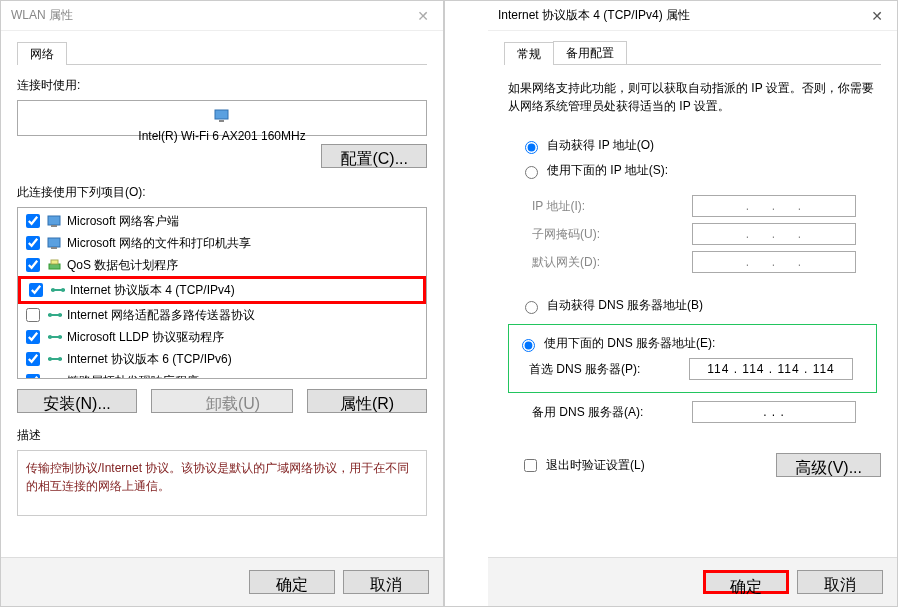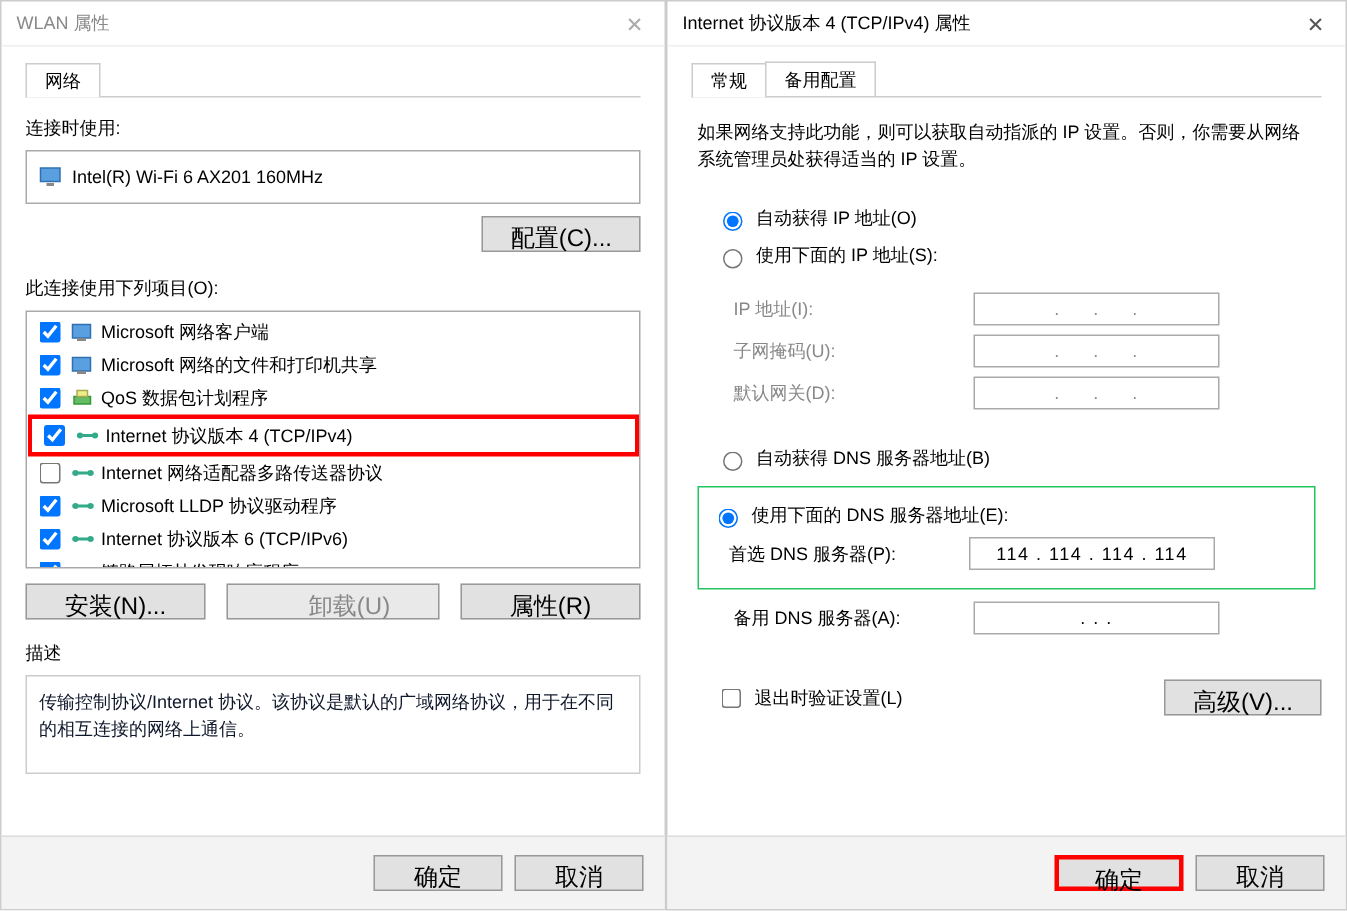--- a/index.html
+++ b/index.html
@@ -15,21 +15,21 @@
     overflow: hidden;
   }
   .container { display: flex; width: 898px; height: 607px; }
   .dialog {
     border: 1px solid #ccc;
     background: #fff;
     display: flex;
     flex-direction: column;
   }
   .wlan-dialog { width: 444px; height: 607px; }
-  .tcpip-dialog { width: 454px; height: 607px; }
+  .tcpip-dialog { width: 454px; height: 607px; padding-left: 43px; }
 
   .titlebar {
     height: 30px;
     display: flex;
     align-items: center;
     justify-content: space-between;
     padding: 0 6px 0 10px;
     border-bottom: 1px solid #eee;
     color: #000;
     font-size: 12px;
@@ -64,20 +64,21 @@
   }
 
   .label { margin: 12px 0 6px 0; }
 
   .adapter-box {
     border:1px solid #aaa;
     padding: 8px;
     height: 36px;
     display:flex; align-items:center;
     gap:6px;
+    flex-direction:column;
   }
   .monitor-icon {
     width:16px; height:14px; display:inline-block;
   }
   .monitor-icon svg { display:block; }
 
   .btnrow { display:flex; justify-content:flex-end; margin:8px 0 4px 0; gap:6px;}
   .btn {
     border:1px solid #999;
     background:#e1e1e1;
@@ -106,21 +107,21 @@
     width:16px; height:14px; display:inline-flex; align-items:center; justify-content:center;
   }
   .highlight-red { border:3px solid #f00; }
 
   .desc-field {
     border:1px solid #ccc;
     padding:8px;
     margin-top:4px;
     height:66px;
     line-height:1.5;
-    color:#0f172a;
+    color:#7f1d1d;
   }
   .group-label {
     margin-top:10px;
     margin-bottom:2px;
   }
 
   .bottom-bar {
     border-top:1px solid #ddd;
     padding:12px 14px;
     display:flex; justify-content:flex-end; gap:8px;

